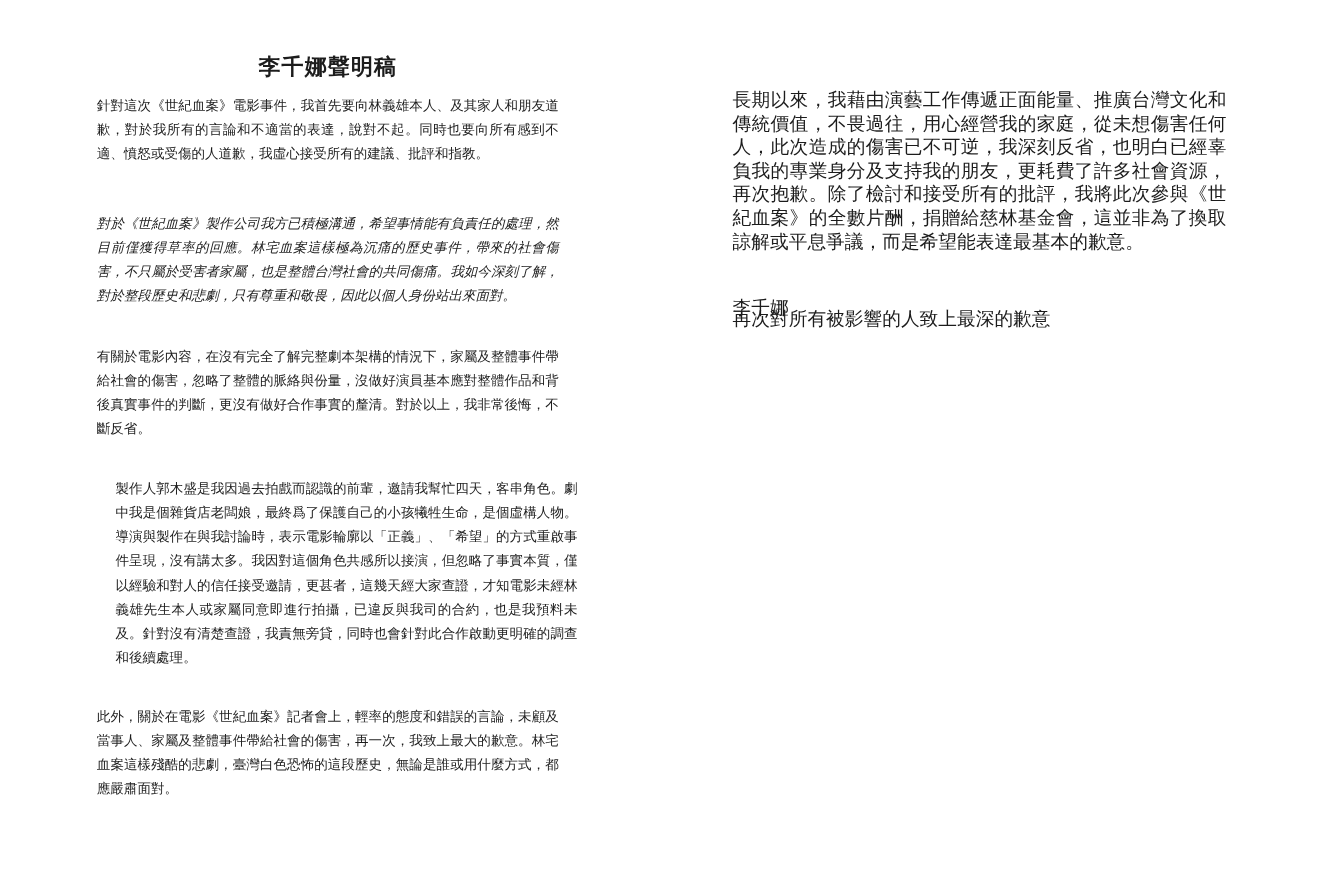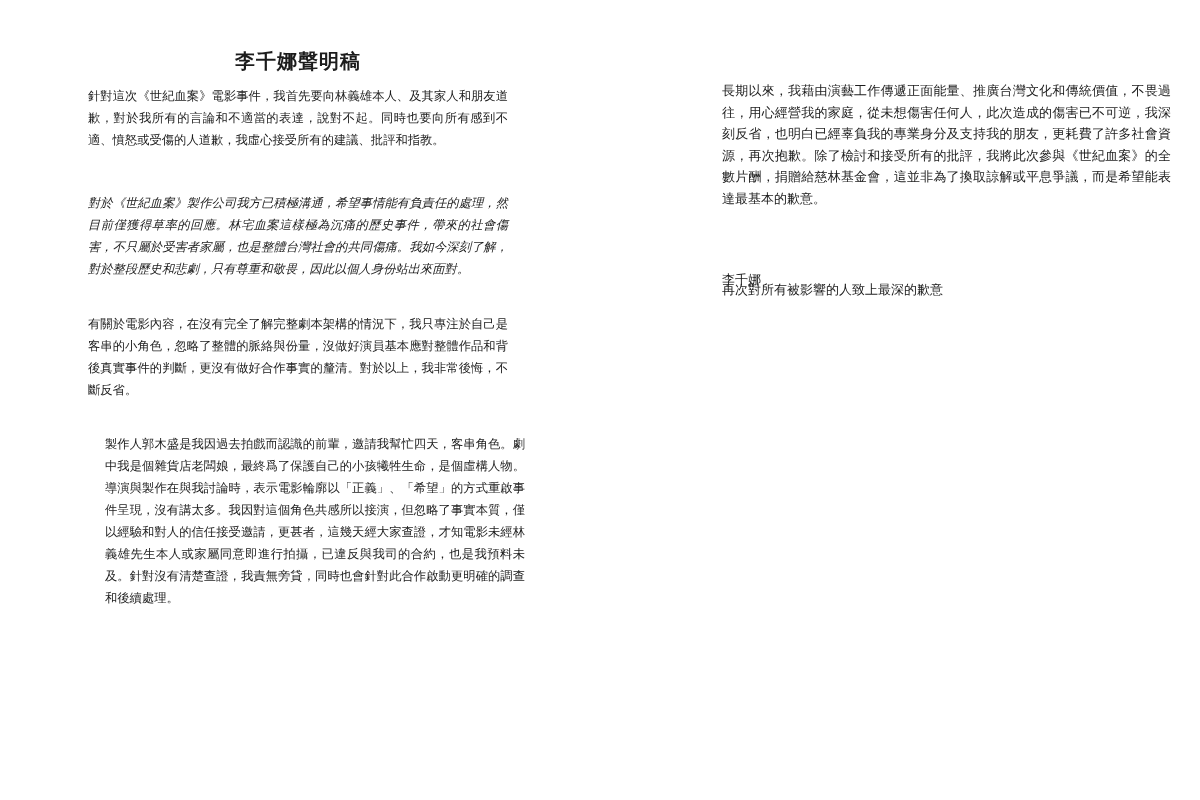--- a/index.html
+++ b/index.html
@@ -35,23 +35,23 @@
     word-break: break-all;
     overflow-wrap: break-word;
   }
   .left-col {
     left: 88px;
     width: 420px;
     font-size: 12.3px;
     line-height: 22px;
   }
   .right-col {
-    left: 722px;
+    left: 666px;
     width: 449px;
-    font-size: 13px;
+    font-size: 17px;
     line-height: 21.5px;
   }
   .p1 { top: 85px; }
   .p2 { top: 192px; font-style: italic; }
   .p3 { top: 313px; }
   .p4 { top: 433px; margin-left: 17px; }
   .p5 { top: 640px; }
   .rp1 { top: 80px; }
   .closing { top: 243px; margin-top: 36px; }
   .signature { top: 269px; }
@@ -60,24 +60,25 @@
 <body>
 
 <div class="page">
 
   <h1 class="title">李千娜聲明稿</h1>
 
   <p class="para left-col p1">針對這次《世紀血案》電影事件，我首先要向林義雄本人、及其家人和朋友道歉，對於我所有的言論和不適當的表達，說對不起。同時也要向所有感到不適、憤怒或受傷的人道歉，我虛心接受所有的建議、批評和指教。</p>
 
   <p class="para left-col p2">對於《世紀血案》製作公司我方已積極溝通，希望事情能有負責任的處理，然目前僅獲得草率的回應。林宅血案這樣極為沉痛的歷史事件，帶來的社會傷害，不只屬於受害者家屬，也是整體台灣社會的共同傷痛。我如今深刻了解，對於整段歷史和悲劇，只有尊重和敬畏，因此以個人身份站出來面對。</p>
 
-  <p class="para left-col p3">有關於電影內容，在沒有完全了解完整劇本架構的情況下，我只專注於自己是客串的小角色，忽略了整體的脈絡與份量，沒做好演員基本應對整體作品和背後真實事件的判斷，更沒有做好合作事實的釐清。對於以上，我非常後悔，不斷反省。</p>
+  <p class="para left-col p3">有關於電影內容，在沒有完全了解完整劇本架構的情況下，家屬及整體事件帶給社會的傷害，忽略了整體的脈絡與份量，沒做好演員基本應對整體作品和背後真實事件的判斷，更沒有做好合作事實的釐清。對於以上，我非常後悔，不斷反省。</p>
 
   <p class="para left-col p4">製作人郭木盛是我因過去拍戲而認識的前輩，邀請我幫忙四天，客串角色。劇中我是個雜貨店老闆娘，最終爲了保護自己的小孩犧牲生命，是個虛構人物。導演與製作在與我討論時，表示電影輪廓以「正義」、「希望」的方式重啟事件呈現，沒有講太多。我因對這個角色共感所以接演，但忽略了事實本質，僅以經驗和對人的信任接受邀請，更甚者，這幾天經大家查證，才知電影未經林義雄先生本人或家屬同意即進行拍攝，已違反與我司的合約，也是我預料未及。針對沒有清楚查證，我責無旁貸，同時也會針對此合作啟動更明確的調查和後續處理。</p>
 
+  <p class="para left-col p5">此外，關於在電影《世紀血案》記者會上，輕率的態度和錯誤的言論，未顧及當事人、家屬及整體事件帶給社會的傷害，再一次，我致上最大的歉意。林宅血案這樣殘酷的悲劇，臺灣白色恐怖的這段歷史，無論是誰或用什麼方式，都應嚴肅面對。</p>
 
   <p class="para right-col rp1">長期以來，我藉由演藝工作傳遞正面能量、推廣台灣文化和傳統價值，不畏過往，用心經營我的家庭，從未想傷害任何人，此次造成的傷害已不可逆，我深刻反省，也明白已經辜負我的專業身分及支持我的朋友，更耗費了許多社會資源，再次抱歉。除了檢討和接受所有的批評，我將此次參與《世紀血案》的全數片酬，捐贈給慈林基金會，這並非為了換取諒解或平息爭議，而是希望能表達最基本的歉意。</p>
 
   <p class="para right-col closing">再次對所有被影響的人致上最深的歉意</p>
 
   <p class="para right-col signature">李千娜</p>
 
 </div>
 
 </body></html>

